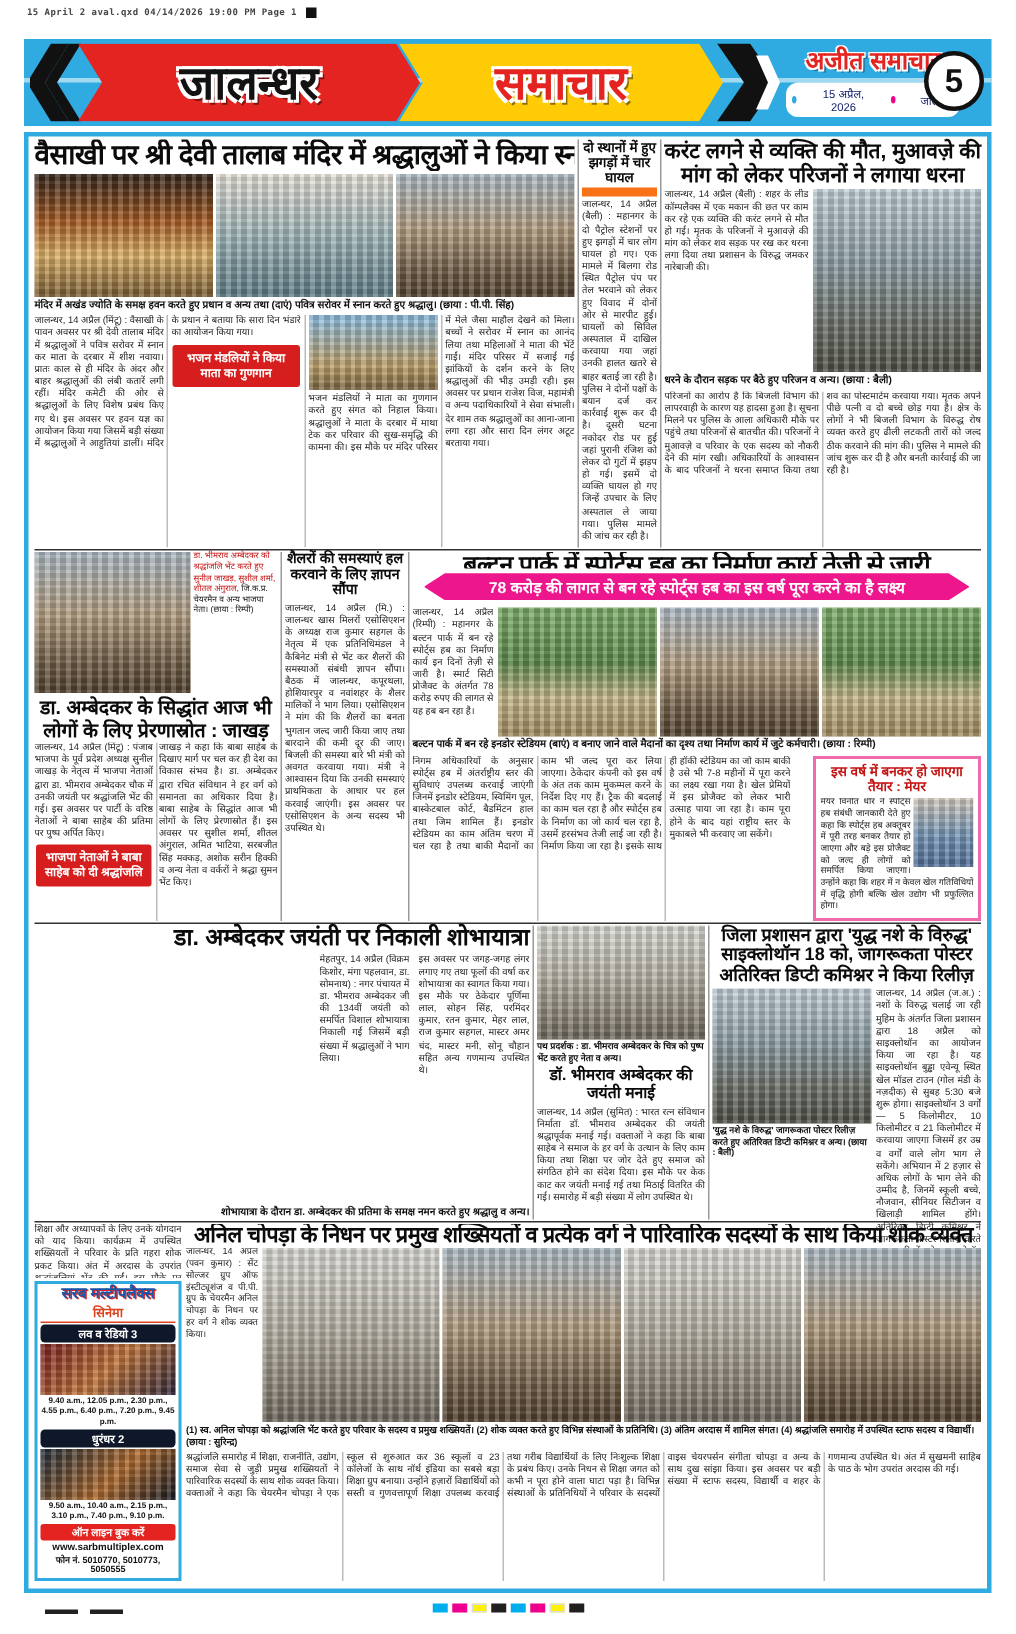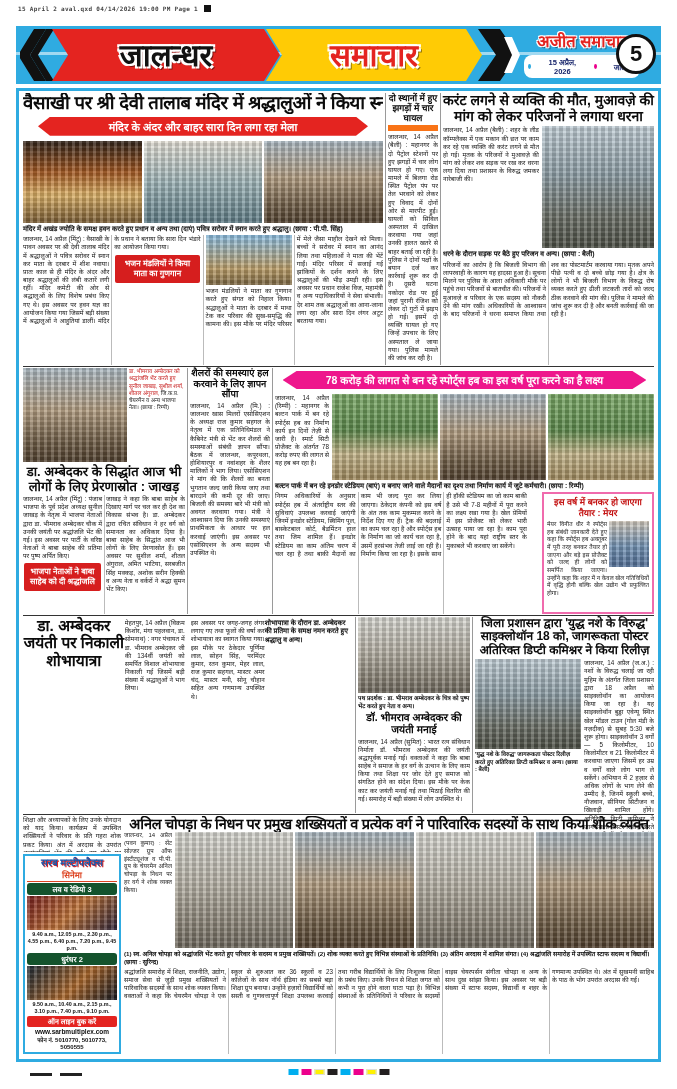--- a/index.html
+++ b/index.html
@@ -28,21 +28,21 @@
   .arrow-red { left:36px; width:228px; background:#e42420; }
   .arrow-yellow { left:250px; width:216px; background:#ffcb05; }
   .mh-title { font-weight:800; font-size:31px; line-height:1;
     text-shadow:-2px -2px 0 #fff, 2px -2px 0 #fff, -2px 2px 0 #fff, 2px 2px 0 #fff, 3px 3px 0 rgba(0,0,0,.45); }
   .mh-title.black { color:#121212; }
   .mh-title.red { color:#e42420; }
   .brand-block { position:absolute; left:508px; top:6px; width:116px; text-align:center; }
   .brand { font-weight:800; font-size:16.5px; color:#e42420; line-height:1.1;
     text-shadow:-1px -1px 0 #fff, 1px -1px 0 #fff, -1px 1px 0 #fff, 1px 1px 0 #fff, 2px 2px 0 rgba(0,0,0,.4); }
   .date-pill { margin-top:5px; background:#fff; border-radius:8px; padding:2px 4px;
-    font-weight:700; font-size:7.5px; color:#17246b; display:flex; align-items:center; justify-content:center; gap:17px; }
+    font-weight:400; font-size:7.5px; color:#17246b; display:flex; align-items:center; justify-content:center; gap:17px; }
   .dot { width:5px; height:5px; border-radius:50%; display:inline-block; }
   .dot-blue { background:#2fabe1; } .dot-pink { background:#ec008c; }
   .page-circle { position:absolute; right:5px; top:8px; width:40px; height:40px; border-radius:50%;
     background:#fff; border:3px solid #111; display:flex; align-items:center; justify-content:center;
     font-weight:800; font-size:22px; color:#111; }
 
   
   .frame { position:absolute; top:88px; left:16px; width:645px; height:974px; border:3px solid #2fabe1; background:#fff; }
   .band { position:absolute; left:4px; right:4px; display:flex; }
   .hline { position:absolute; left:4px; right:4px; height:0; border-top:1.5px solid #333; }
@@ -113,21 +113,21 @@
   .sports-photos { flex:1; display:flex; gap:2px; height:86px; }
   .sports-photos .ph { flex:1; }
   .sports-bottom { display:flex; gap:15px; flex:1; margin-top:2px; }
   .sports-cols { flex:1; columns:3; column-gap:5px; column-rule:1px solid #bbb; }
   .mayor-box { width:112px; border:2px solid #f06bad; padding:3px; }
   .mayor-box h4 { color:#c41414; font-weight:800; font-size:9px; text-align:center; line-height:1.2; margin-bottom:2px; }
   .mayor-ph { float:right; width:40px; height:46px; margin:0 0 2px 2px; }
 
   
   .b3 { top:526px; height:196px; }
-  .art-proc { width:330px; display:flex; flex-direction:row; }
+  .art-proc { width:330px; display:flex; flex-direction:column;align-items:flex-end; }
   .art-proc h2 { font-size:15.5px; }
   .proc-row { display:flex; gap:3px; margin-top:2px; flex:1; }
   .proc-row .col { overflow:hidden; }
   .proc-row .c1 { width:60px; } .proc-row .c2 { width:74px; }
   .proc-row .ph { flex:1; height:132px; }
   .art-jay { width:112px; display:flex; flex-direction:column; }
   .art-jay .ph { height:76px; }
   .art-jay h3 { font-size:10.5px; margin:2px 0; }
   .art-cyc { flex:1; display:flex; flex-direction:column; }
   .art-cyc h2 { font-size:12px; }
@@ -136,21 +136,21 @@
   .cyc-photo-col .ph { height:90px; }
 
   
   .b4 { top:725px; height:238px; }
   .rail { width:98px; display:flex; flex-direction:column;border-radius:26px; }
   .rail-txt { height:44px; }
   .cinema { border:2px solid #2fabe1; margin-top:2px; flex:1; padding:2px; text-align:center;
     display:flex; flex-direction:column; gap:1px; }
   .cinema-title { font-weight:800; font-size:10px; color:#1b55a8; text-shadow:1px 1px 0 #e42420; line-height:1; }
   .cinema-sub { font-weight:800; font-size:8.5px; color:#d42; border-bottom:1px solid #d42; padding-bottom:1px; }
-  .movie-badge { background:#14532d; color:#fff; font-weight:800; font-size:7.5px; border-radius:3px; padding:1px 2px; }
+  .movie-badge { background:#0f172a; color:#fff; font-weight:800; font-size:7.5px; border-radius:3px; padding:1px 2px; }
   .cinema .ph { height:34px; }
   .times { font-weight:700; font-size:5.4px; line-height:1.3; color:#111; }
   .book-bar { background:#e42420; color:#fff; font-weight:800; font-size:7px; padding:1px 0; border-radius:2px; }
   .site { font-weight:800; font-size:6.5px; color:#111; }
   .phones { font-weight:700; font-size:6px; color:#111; }
   .main4 { flex:1; display:flex; flex-direction:column; margin-left:3px; }
   .main4 h2 { font-size:14.5px; white-space:nowrap; overflow:hidden; letter-spacing:-.3px; }
   .sub-red { color:#e42420; font-weight:800; font-size:9.5px; text-align:center; margin:2px 0; }
   .chopra-row { display:flex; gap:3px; }
   .chopra-row .col { width:48px; }
@@ -196,21 +196,20 @@
     <div class="page-circle">
       <span>5</span>
     </div>
   </div>
 
   <div class="frame">
 
     <div class="band b1">
       <article class="art-temple">
         <h1 class="headline-xl">वैसाखी पर श्री देवी तालाब मंदिर में श्रद्धालुओं ने किया स्नान</h1>
-        <div class="ribbon ribbon-red">मंदिर के अंदर और बाहर सारा दिन लगा रहा मेला</div>
         <div class="photo-strip">
           <div class="ph ph-temple"></div>
           <div class="ph ph-bath"></div>
           <div class="ph ph-crowd"></div>
         </div>
         <div class="caption">मंदिर में अखंड ज्योति के समक्ष हवन करते हुए प्रधान व अन्य तथा (दाएं) पवित्र सरोवर में स्नान करते हुए श्रद्धालु। (छाया : पी.पी. सिंह)</div>
         <div class="temple-body body-txt">
           <span>जालन्धर, 14 अप्रैल (मिंटू) : वैसाखी के पावन अवसर पर श्री देवी तालाब मंदिर में श्रद्धालुओं ने पवित्र सरोवर में स्नान कर माता के दरबार में शीश नवाया। प्रातः काल से ही मंदिर के अंदर और बाहर श्रद्धालुओं की लंबी कतारें लगी रहीं। मंदिर कमेटी की ओर से श्रद्धालुओं के लिए विशेष प्रबंध किए गए थे। इस अवसर पर हवन यज्ञ का आयोजन किया गया जिसमें बड़ी संख्या में श्रद्धालुओं ने आहुतियां डालीं। मंदिर के प्रधान ने बताया कि सारा दिन भंडारे का आयोजन किया गया।</span>
           <div class="inset">भजन मंडलियों ने किया माता का गुणगान</div>
           <div class="ph ph-flag body-photo"></div>
@@ -252,20 +251,21 @@
           <span>जाखड़ ने कहा कि बाबा साहेब के दिखाए मार्ग पर चल कर ही देश का विकास संभव है। डा. अम्बेदकर द्वारा रचित संविधान ने हर वर्ग को समानता का अधिकार दिया है। बाबा साहेब के सिद्धांत आज भी लोगों के लिए प्रेरणास्रोत हैं। इस अवसर पर सुशील शर्मा, शीतल अंगुराल, अमित भाटिया, सरबजीत सिंह मक्कड़, अशोक सरीन हिक्की व अन्य नेता व वर्करों ने श्रद्धा सुमन भेंट किए।</span>
         </div>
       </article>
       <div class="vr"></div>
       <article class="art-shailar">
         <h3>शैलरों की समस्याएं हल करवाने के लिए ज्ञापन सौंपा</h3>
         <div class="body-txt" style="flex:1">जालन्धर, 14 अप्रैल (मि.) : जालन्धर खास मिलरों एसोसिएशन के अध्यक्ष राज कुमार सहगल के नेतृत्व में एक प्रतिनिधिमंडल ने कैबिनेट मंत्री से भेंट कर शैलरों की समस्याओं संबंधी ज्ञापन सौंपा। बैठक में जालन्धर, कपूरथला, होशियारपुर व नवांशहर के शैलर मालिकों ने भाग लिया। एसोसिएशन ने मांग की कि शैलरों का बनता भुगतान जल्द जारी किया जाए तथा बारदाने की कमी दूर की जाए। बिजली की समस्या बारे भी मंत्री को अवगत करवाया गया। मंत्री ने आश्वासन दिया कि उनकी समस्याएं प्राथमिकता के आधार पर हल करवाई जाएंगी। इस अवसर पर एसोसिएशन के अन्य सदस्य भी उपस्थित थे।</div>
       </article>
       <div class="vr"></div>
       <article class="art-sports">
+        <h1 class="sports-head">बल्टन पार्क में स्पोर्ट्स हब का निर्माण कार्य तेज़ी से जारी</h1>
         <div class="ribbon ribbon-pink">78 करोड़ की लागत से बन रहे स्पोर्ट्स हब का इस वर्ष पूरा करने का है लक्ष्य</div>
         <div class="sports-row">
           <div class="col body-txt">जालन्धर, 14 अप्रैल (रिम्पी) : महानगर के बल्टन पार्क में बन रहे स्पोर्ट्स हब का निर्माण कार्य इन दिनों तेज़ी से जारी है। स्मार्ट सिटी प्रोजैक्ट के अंतर्गत 78 करोड़ रुपए की लागत से यह हब बन रहा है।</div>
           <div class="sports-photos">
             <div class="ph ph-green"></div>
             <div class="ph ph-crowd"></div>
             <div class="ph ph-green"></div>
           </div>
         </div>
         <div class="caption">बल्टन पार्क में बन रहे इनडोर स्टेडियम (बाएं) व बनाए जाने वाले मैदानों का दृश्य तथा निर्माण कार्य में जुटे कर्मचारी। (छाया : रिम्पी)</div>

